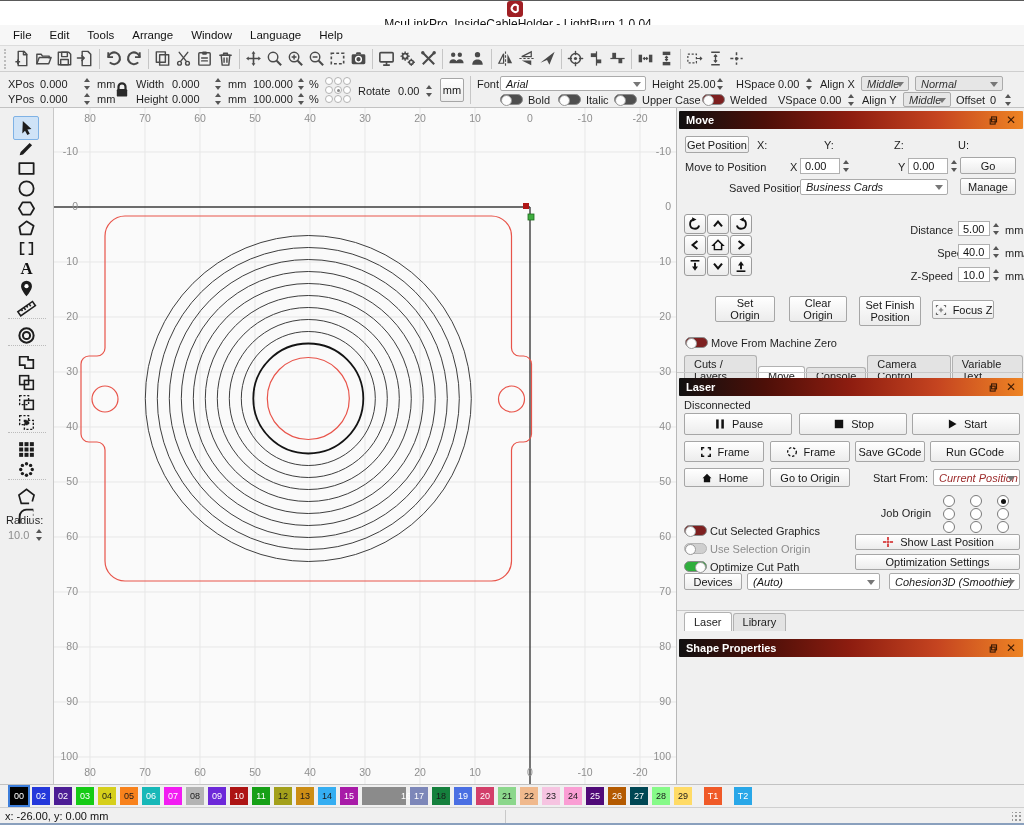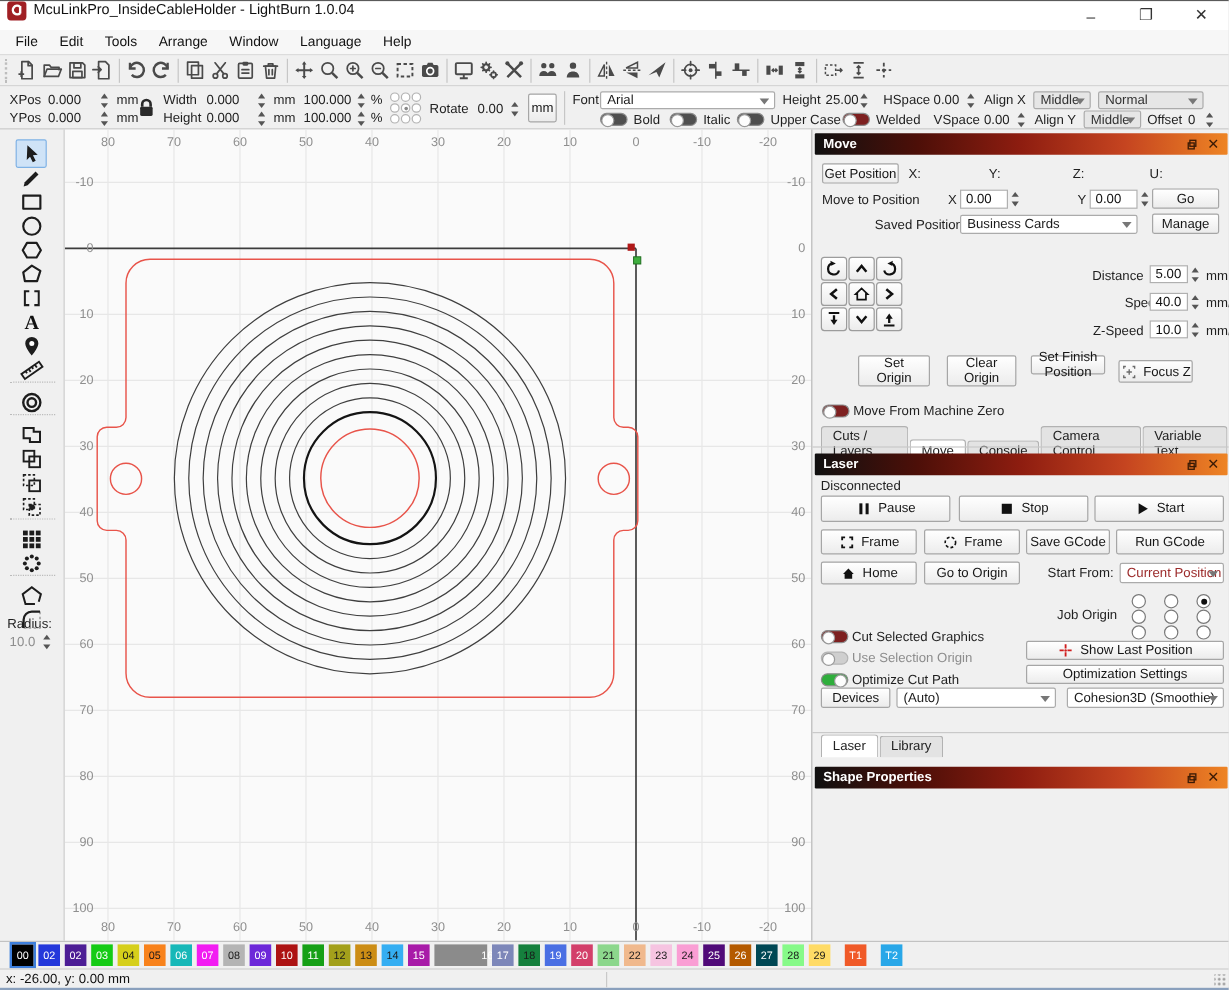--- a/index.html
+++ b/index.html
@@ -5,39 +5,39 @@
   html,body{margin:0;padding:0;background:#d8d8d8;}
   *{box-sizing:border-box;}
   #app{position:relative;width:1024px;height:825px;background:#f0f0f0;
        font-family:"Liberation Sans","DejaVu Sans",sans-serif;font-size:11px;color:#1a1a1a;
        border-top:1px solid #5a5a5a;border-bottom:2px solid #8aa0bd;overflow:hidden;}
   .abs{position:absolute;}
   .lbl{position:absolute;font-size:11px;color:#1f1f1f;white-space:nowrap;line-height:13px;}
   .lbl.gray{color:#8d8d8d;}
   .val{color:#222;}
   
-  #titlebar{position:absolute;left:0;top:0;width:1024px;height:24px;background:#ffffff;display:flex;padding-left:6px;}
+  #titlebar{position:absolute;left:0;top:0;width:1024px;height:24px;background:#ffffff;display:flex;align-items:center;padding-left:6px;flex-direction:column;}
   #titlebar .title{font-size:12px;color:#111;margin-left:6px;}
   #winctl{margin-left:auto;display:flex;height:100%;}
   #winctl .wbtn{width:46px;height:100%;display:flex;align-items:center;justify-content:center;font-size:13px;color:#333;}
   #menubar{position:absolute;left:0;top:24px;width:1024px;height:20px;background:#f7f7f7;display:flex;align-items:center;padding-left:4px;}
   #menubar .mitem{padding:2px 9px;font-size:11.5px;color:#111;}
   
   #toolbar1{position:absolute;left:0;top:44px;width:1024px;height:27px;background:#f0f0f0;border-top:1px solid #dcdcdc;border-bottom:1px solid #cfcfcf;display:flex;align-items:center;padding-left:3px;}
   .handle{width:5px;height:20px;border-left:2px dotted #bdbdbd;margin:0 3px 0 1px;}
   .tbsep{width:1px;height:20px;background:#c6c6c6;margin:0 3px;}
   .tbtn{width:21px;height:24px;display:flex;align-items:center;justify-content:center;border-radius:2px;}
   .tbtn svg{width:19px;height:19px;}
   
   #toolbar2{position:absolute;left:0;top:71px;width:1024px;height:36px;background:#f0f0f0;border-bottom:1px solid #c2c2c2;}
   .spin{position:absolute;width:11px;height:14px;}
   .spin i{position:absolute;left:2px;width:0;height:0;border-left:3.5px solid transparent;border-right:3.5px solid transparent;}
   .spin i.up{top:1px;border-bottom:4px solid #555;}
   .spin i.dn{bottom:1px;border-top:4px solid #555;}
-  .dd{position:absolute;background:#fff;border:1px solid #ababab;border-radius:2px;display:flex;align-items:center;padding:0 16px 0 5px;font-size:11px;color:#1a1a1a;overflow:hidden;white-space:nowrap;}
+  .dd{position:absolute;background:#fff;border:1px solid #ababab;border-radius:2px;display:flex;align-items:center;padding:0 16px 0 5px;font-size:11px;color:#1a1a1a;overflow:hidden;white-space:nowrap;font-style:italic;}
   .dd.gray{background:#e6e6e6;color:#333;}
   .dd::after{content:"";position:absolute;right:4px;top:50%;margin-top:-2px;border-left:4px solid transparent;border-right:4px solid transparent;border-top:5px solid #777;}
   .tgl{position:absolute;width:23px;height:11px;border-radius:6px;border:1px solid #8b8b8b;}
   .tgl::after{content:"";position:absolute;top:0px;width:9px;height:9px;border-radius:50%;background:#fdfdfd;border:1px solid #9a9a9a;}
   .tgl.off::after{left:0px;} .tgl.on::after{right:0px;}
   .tgl.dark{background:#4f4f4f;} .tgl.maroon{background:#7d2020;} .tgl.green{background:#2fae3c;} .tgl.dis{background:#cfcfcf;border-color:#b5b5b5;}
   .btn{position:absolute;background:linear-gradient(#ffffff,#ececec);border:1px solid #a6a6a6;border-radius:2px;display:flex;align-items:center;justify-content:center;font-size:11px;color:#161616;text-align:center;line-height:12px;gap:5px;}
   .btn svg{width:14px;height:14px;flex:0 0 auto;}
   .inp{position:absolute;background:#fff;border:1px solid #b0b0b0;display:flex;align-items:center;padding:0 4px;font-size:11px;color:#111;}
   .anchor9{position:absolute;display:grid;grid-template-columns:repeat(3,9px);grid-template-rows:repeat(3,9px);gap:0px;}
@@ -770,21 +770,21 @@
     <span class="inp" style="left:281px;top:159px;width:32px;height:15px">10.0</span>
     <span class="spin" style="left:314px;top:160px">
         <i class="up"></i>
         <i class="dn"></i>
       </span>
     <span class="lbl" style="left:328px;top:162px">mm/s</span>
     <span class="btn" style="left:38px;top:188px;width:60px;height:26px;white-space:pre-line">Set
 Origin</span>
     <span class="btn" style="left:112px;top:188px;width:58px;height:26px;white-space:pre-line">Clear
 Origin</span>
-    <span class="btn" style="left:182px;top:188px;width:62px;height:16px;padding:0 2px">Set Finish Position</span>
+    <span class="btn" style="left:182px;top:188px;width:62px;height:30px;padding:0 2px">Set Finish Position</span>
     <span class="btn" style="left:255px;top:192px;width:62px;height:19px">
       <svg viewBox="0 0 20 20">
           <path d="M6 3.5H3.5V6M14 3.5h2.5V6M16.5 14v2.5H14M6 16.5H3.5V14" stroke="#6b6b6b" stroke-width="1.6" fill="none"></path>
           <path d="M10 6.8v6.4M6.8 10h6.4" stroke="#6b6b6b" stroke-width="1.6"></path>
         </svg>
       <span>Focus Z</span>
     </span>
     <span class="tgl off maroon" style="left:8px;top:229px"></span>
     <span class="lbl" style="left:34px;top:229px">Move From Machine Zero</span>
 

